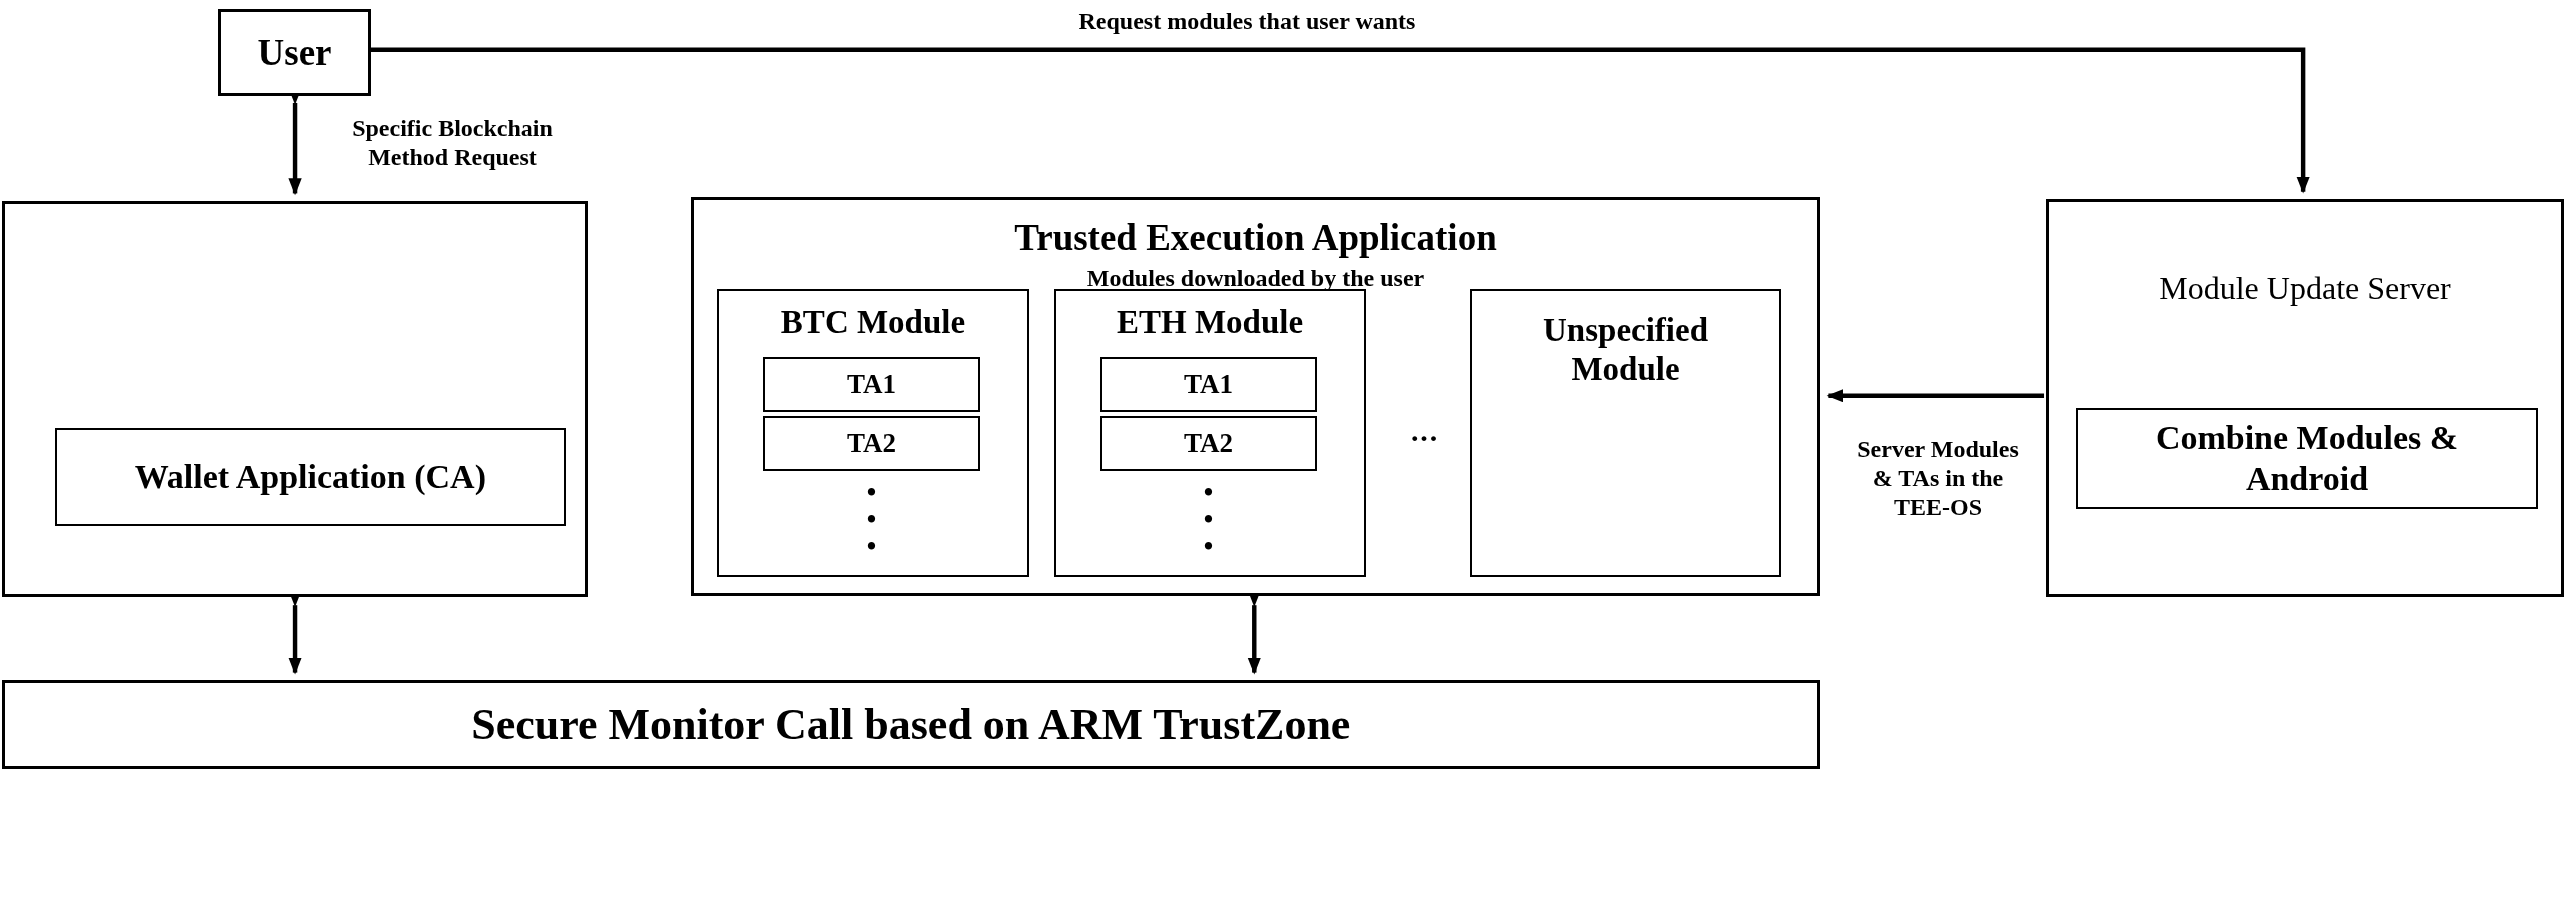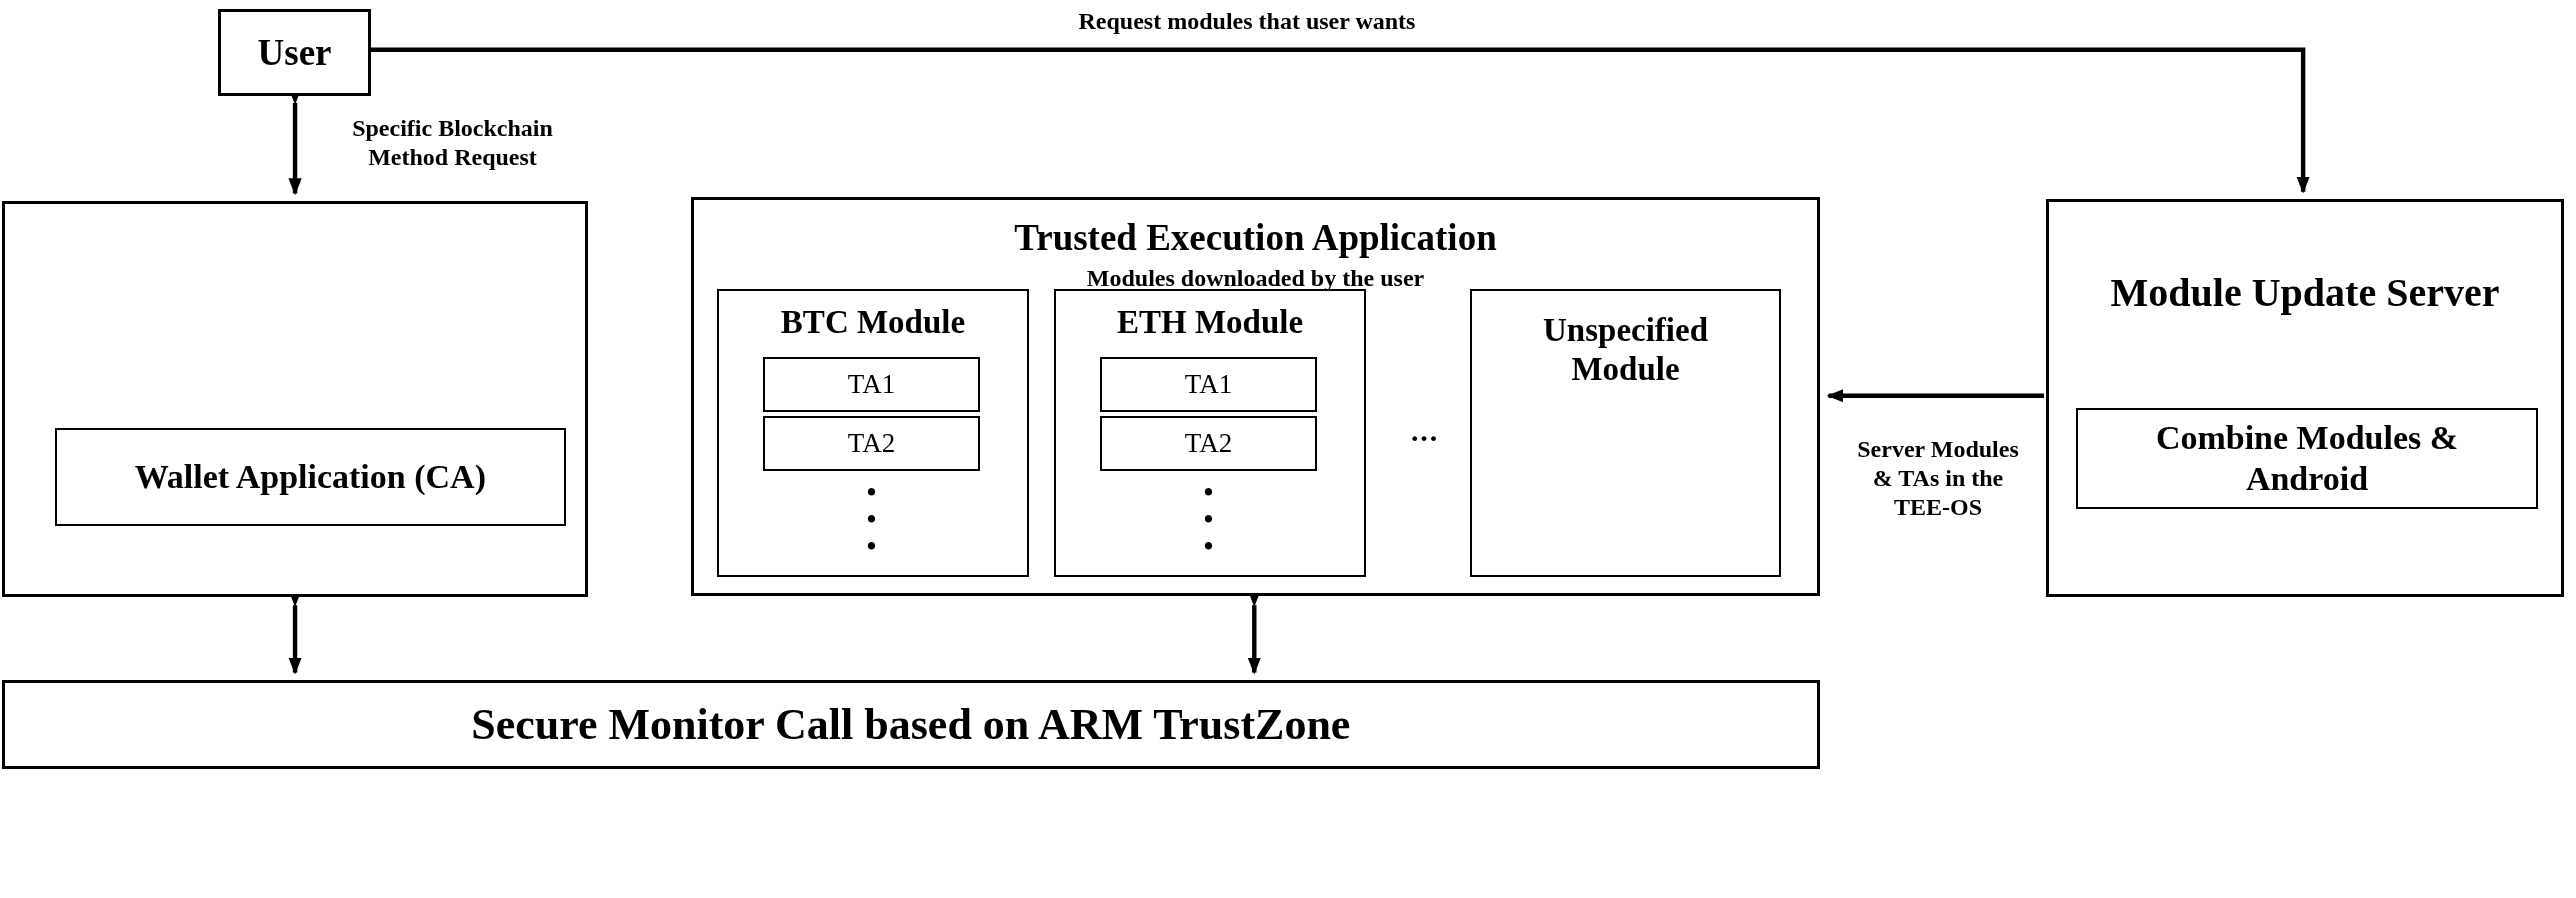--- a/index.html
+++ b/index.html
@@ -18,22 +18,22 @@
 
   svg.edges{position:absolute;left:0;top:0;width:2576px;height:898px;
             pointer-events:none;overflow:visible;}
 
   .t-user{font-size:37px;font-weight:bold;}
   .t-plat{font-size:36px;font-weight:bold;}
   .t-ca{font-size:34px;font-weight:bold;}
   .t-tee{font-size:37px;font-weight:bold;}
   .t-teesub{font-size:24px;font-weight:bold;}
   .t-mod{font-size:33px;font-weight:bold;}
-  .t-ta{font-size:27px;font-weight:normal;}
-  .t-srv{font-size:40px;font-weight:bold;}
+  .t-ta{font-size:27px;font-weight:bold;}
+  .t-srv{font-size:32px;font-weight:normal;}
   .t-comb{font-size:34px;font-weight:bold;}
   .t-smc{font-size:44px;font-weight:bold;}
   .t-dev{font-size:34px;font-weight:bold;}
   .t-edge{font-size:24px;font-weight:bold;}
   .t-dots{font-size:30px;font-weight:bold;letter-spacing:1.8px;}
   .vdots{position:absolute;text-align:center;font-size:27px;font-weight:bold;
          line-height:1.0;}
 </style>
 </head>
 <body>

